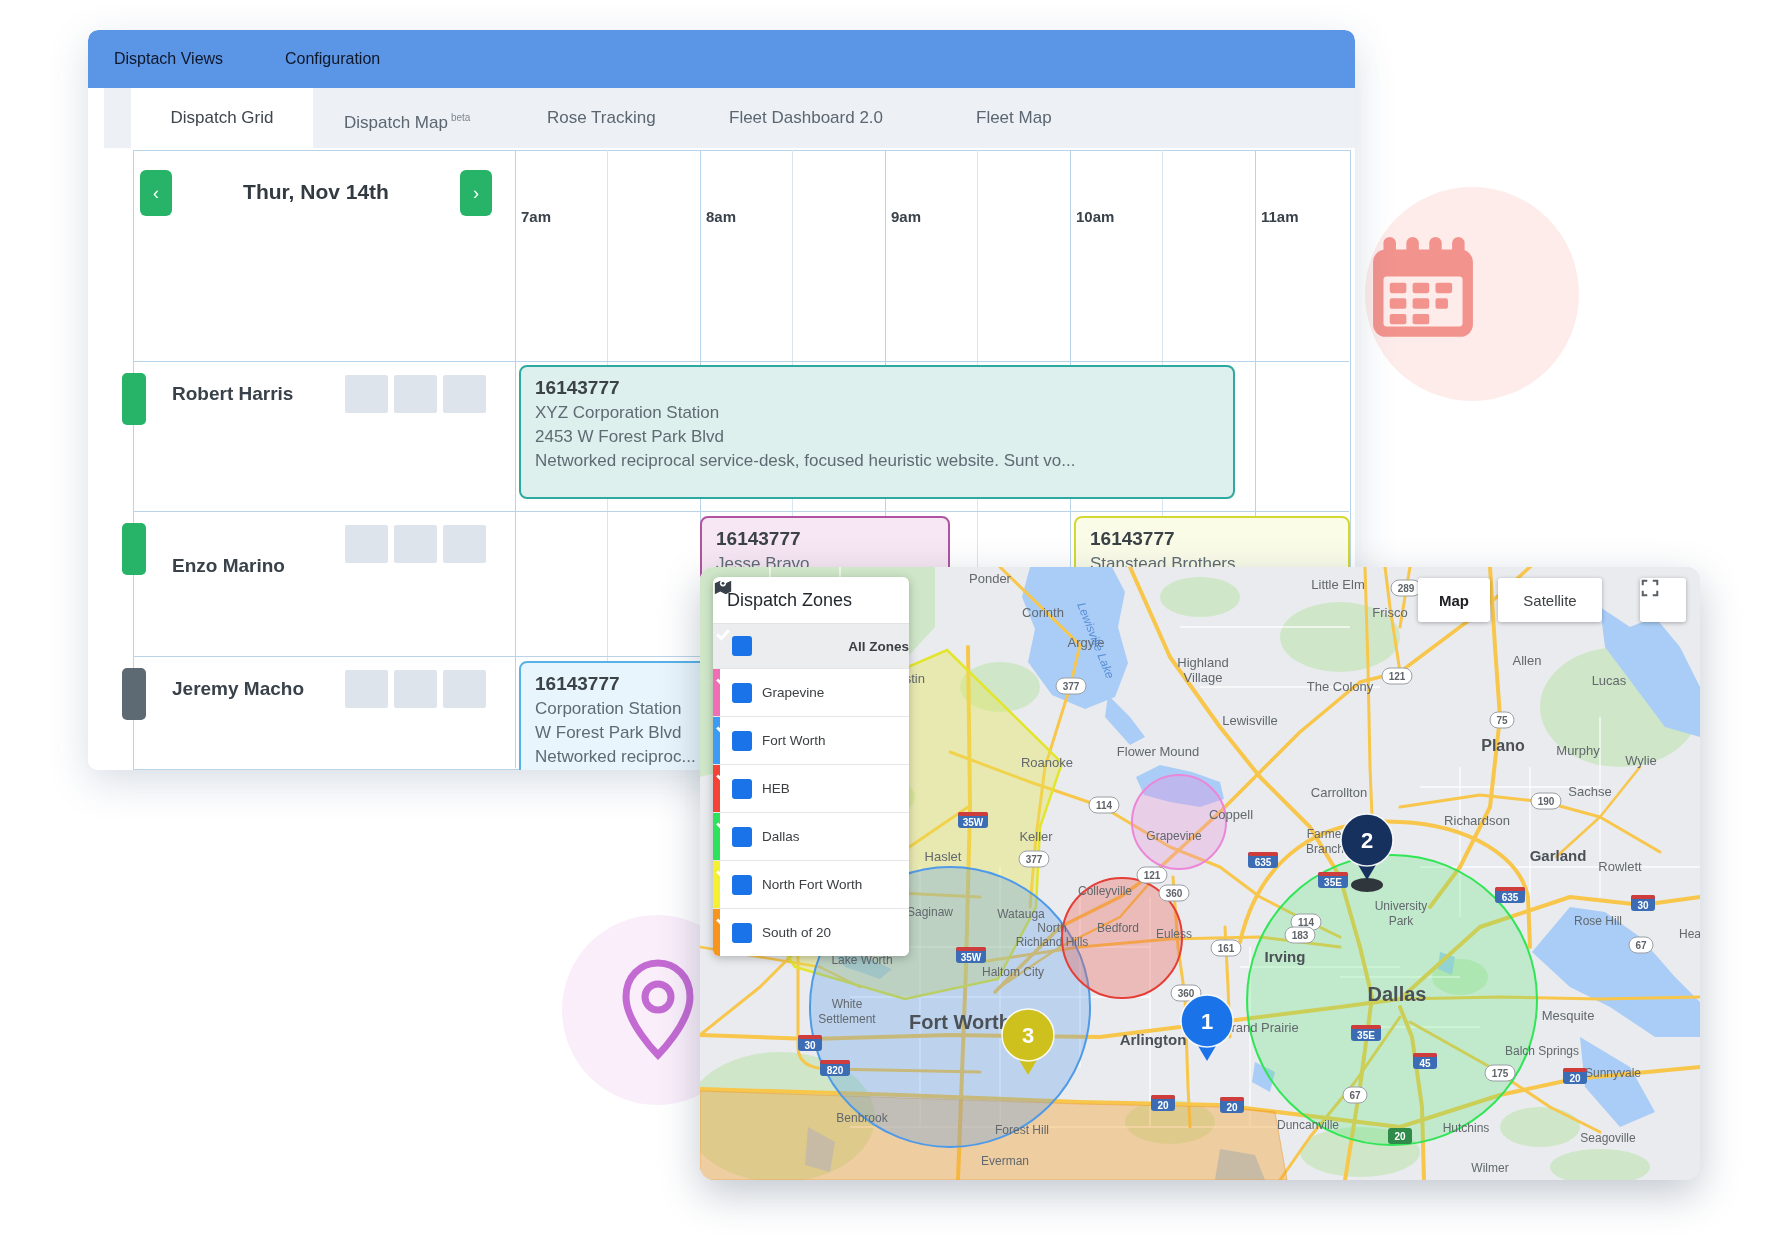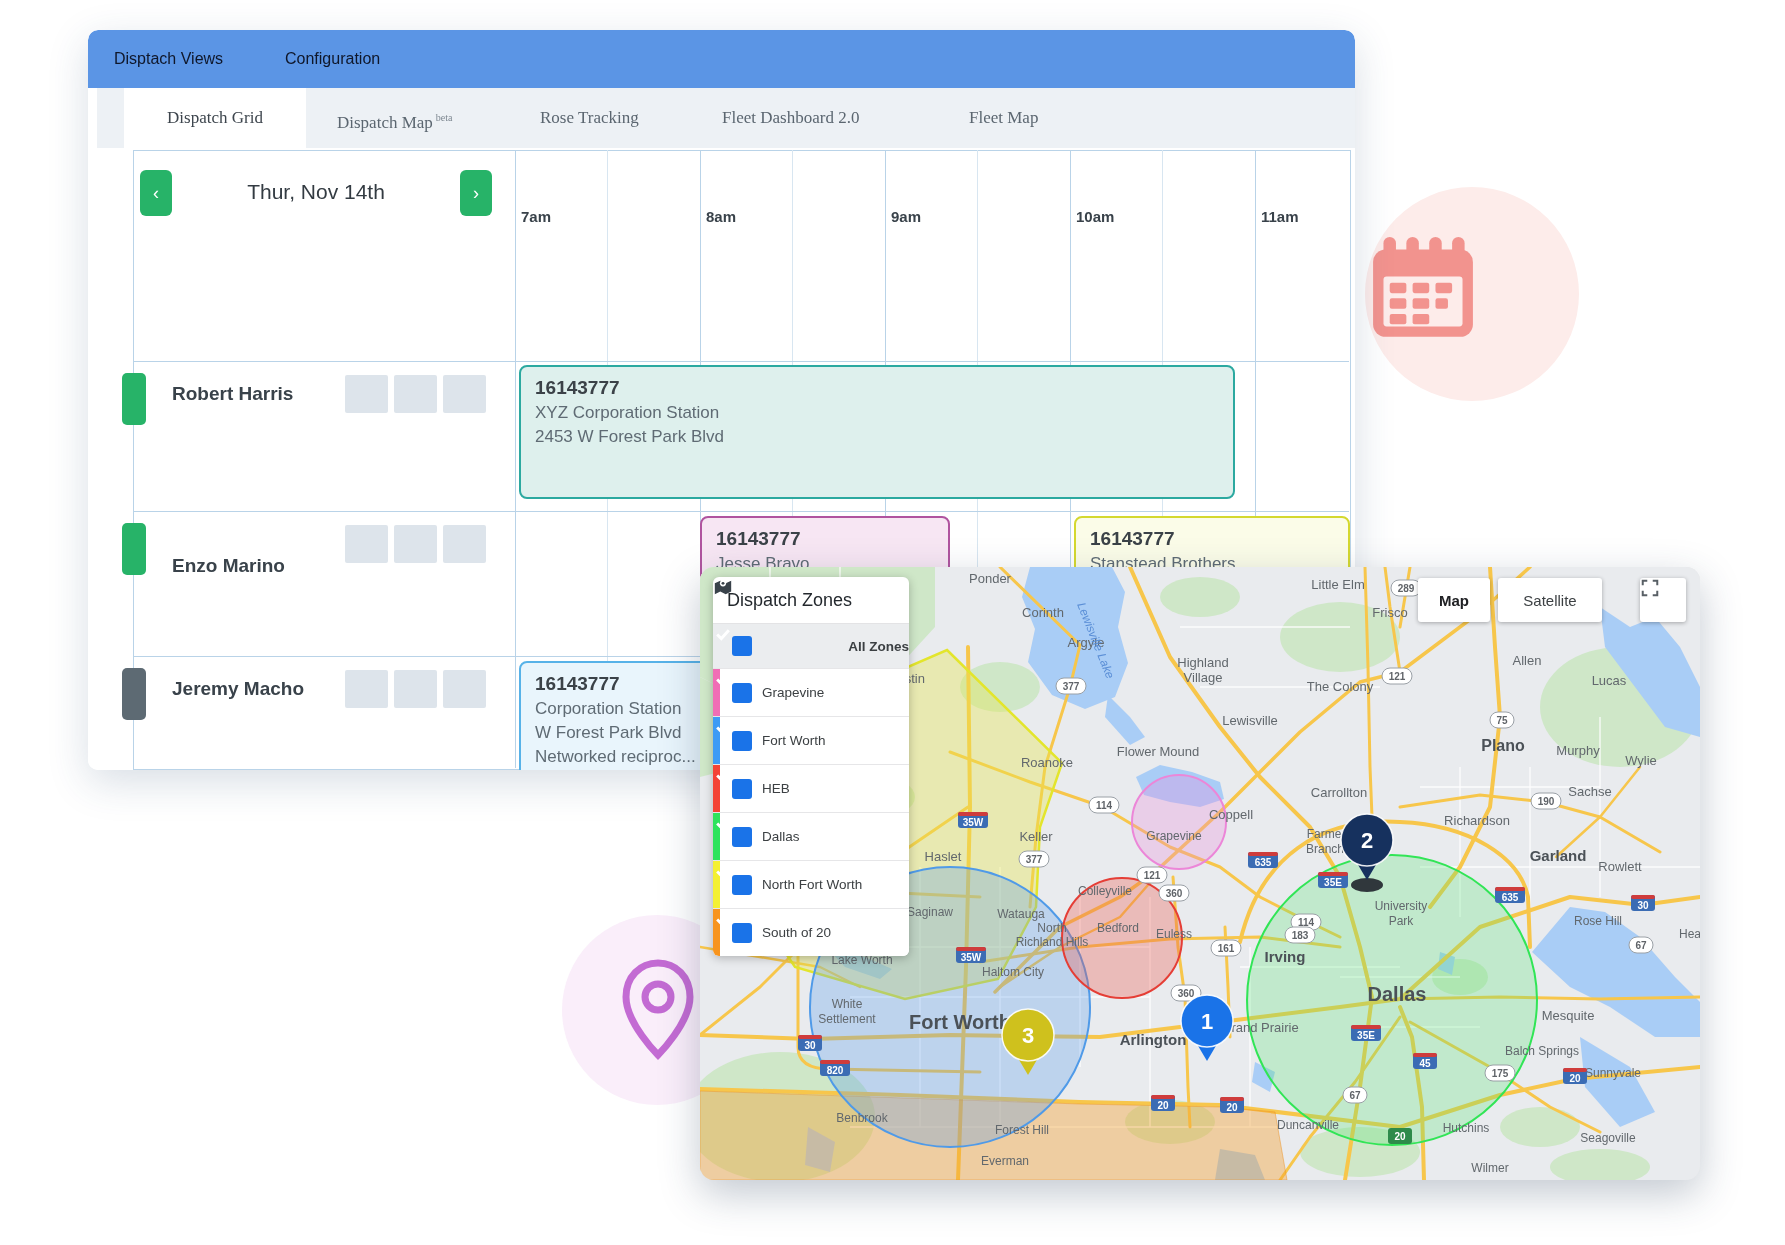--- a/index.html
+++ b/index.html
@@ -9,34 +9,34 @@
   .decor{position:absolute;border-radius:50%;z-index:2;}
   #decor-cal{left:1365px;top:187px;width:214px;height:214px;background:#fdecea;}
   #decor-cal svg{position:absolute;left:8px;top:50px;}
   #decor-pin{left:562px;top:915px;width:190px;height:190px;background:#faeefa;z-index:3;}
   #decor-pin svg{position:absolute;left:56px;top:42px;}
   
   #grid-panel{position:absolute;left:88px;top:30px;width:1267px;height:740px;background:#fff;
     border-radius:10px;box-shadow:0 12px 40px rgba(40,70,110,.18);z-index:10;overflow:hidden;}
   #navbar{position:absolute;left:0;top:0;width:100%;height:58px;background:#5b95e5;border-radius:10px 10px 0 0;}
   .nav-item{position:absolute;top:0;height:58px;line-height:58px;color:#0f172a;font-size:16px;cursor:pointer;}
-  #tabbar{position:absolute;left:9px;top:58px;width:100%;height:60px;background:#edf1f5;font-family:Liberation Serif, serif;}
+  #tabbar{position:absolute;left:16px;top:58px;width:100%;height:60px;background:#edf1f5;}
   .tab{position:absolute;top:0;height:60px;line-height:60px;font-size:17px;color:#5b6670;cursor:pointer;}
   .tab.active{background:#fff;text-align:center;color:#3d454d;border-radius:0;}
   .tab sup{font-size:10px;color:#7d8790;margin-left:3px;}
   #grid-area{position:absolute;left:0;top:118px;width:100%;height:622px;background:#fff;}
   #table-box{position:absolute;left:45px;top:2px;width:1216px;height:618px;border:1px solid #b9d3e8;}
   .vl{position:absolute;top:2px;height:618px;width:0;border-left:1px solid #b9d3e8;}
   .vl.half{border-left-color:#d8e6f1;}
   .hl{position:absolute;left:45px;width:1216px;height:0;border-top:1px solid #b9d3e8;}
   .time-label{position:absolute;top:60px;font-size:15px;font-weight:bold;color:#39424a;}
   #prev-day,#next-day{position:absolute;top:22px;width:32px;height:46px;background:#27b368;border:none;
      border-radius:6px;color:#fff;font-size:18px;cursor:pointer;line-height:46px;text-align:center;padding:0;}
   #prev-day{left:52px;} #next-day{left:372px;}
-  #date-label{position:absolute;left:90px;top:32px;width:276px;text-align:center;font-size:21px;font-weight:normal;color:#333b42;}
+  #date-label{position:absolute;left:90px;top:32px;width:276px;text-align:center;font-size:21px;font-weight:bold;color:#333b42;}
   .res-bar{position:absolute;left:34px;width:24px;height:52px;border-radius:5px;}
   .res-name{position:absolute;left:84px;font-size:19px;font-weight:bold;color:#39424a;white-space:nowrap;}
   .slot{position:absolute;width:43px;height:38px;background:#dde4eb;border-radius:2px;}
   .card{position:absolute;border:2px solid;border-radius:8px;padding:8px 14px;box-sizing:border-box;
         overflow:hidden;cursor:pointer;z-index:5;}
   .card .cid{font-size:19px;font-weight:bold;color:#3b4248;line-height:26px;white-space:nowrap;}
   .card .cl{font-size:17px;color:#5f6b74;line-height:24px;white-space:nowrap;overflow:hidden;}
   .c1{left:431px;top:217px;width:716px;height:134px;}
   .c2{left:612px;top:368px;width:250px;height:126px;}
   .c3{left:986px;top:368px;width:276px;height:126px;}
@@ -159,20 +159,21 @@
       
       
       
       
     </div>
 
     <div class="card c1" style="border-color: rgb(44, 169, 160); background: rgb(222, 240, 237);">
       <div class="cid">16143777</div>
       <div class="cl">XYZ Corporation Station</div>
       <div class="cl">2453 W Forest Park Blvd</div>
+      <div class="cl">Networked reciprocal service-desk, focused heuristic website. Sunt vo...</div>
     </div>
     <div class="card c2" style="border-color: rgb(176, 84, 159); background: rgb(247, 230, 243);">
       <div class="cid">16143777</div>
       <div class="cl">Jesse Bravo</div>
       <div class="cl">650 S Griffin St, Dallas...</div>
       <div class="cl">Networked reciprocal...</div>
     </div>
     <div class="card c3" style="border-color: rgb(212, 216, 47); background: rgb(251, 252, 232);">
       <div class="cid">16143777</div>
       <div class="cl">Stanstead Brothers</div>

